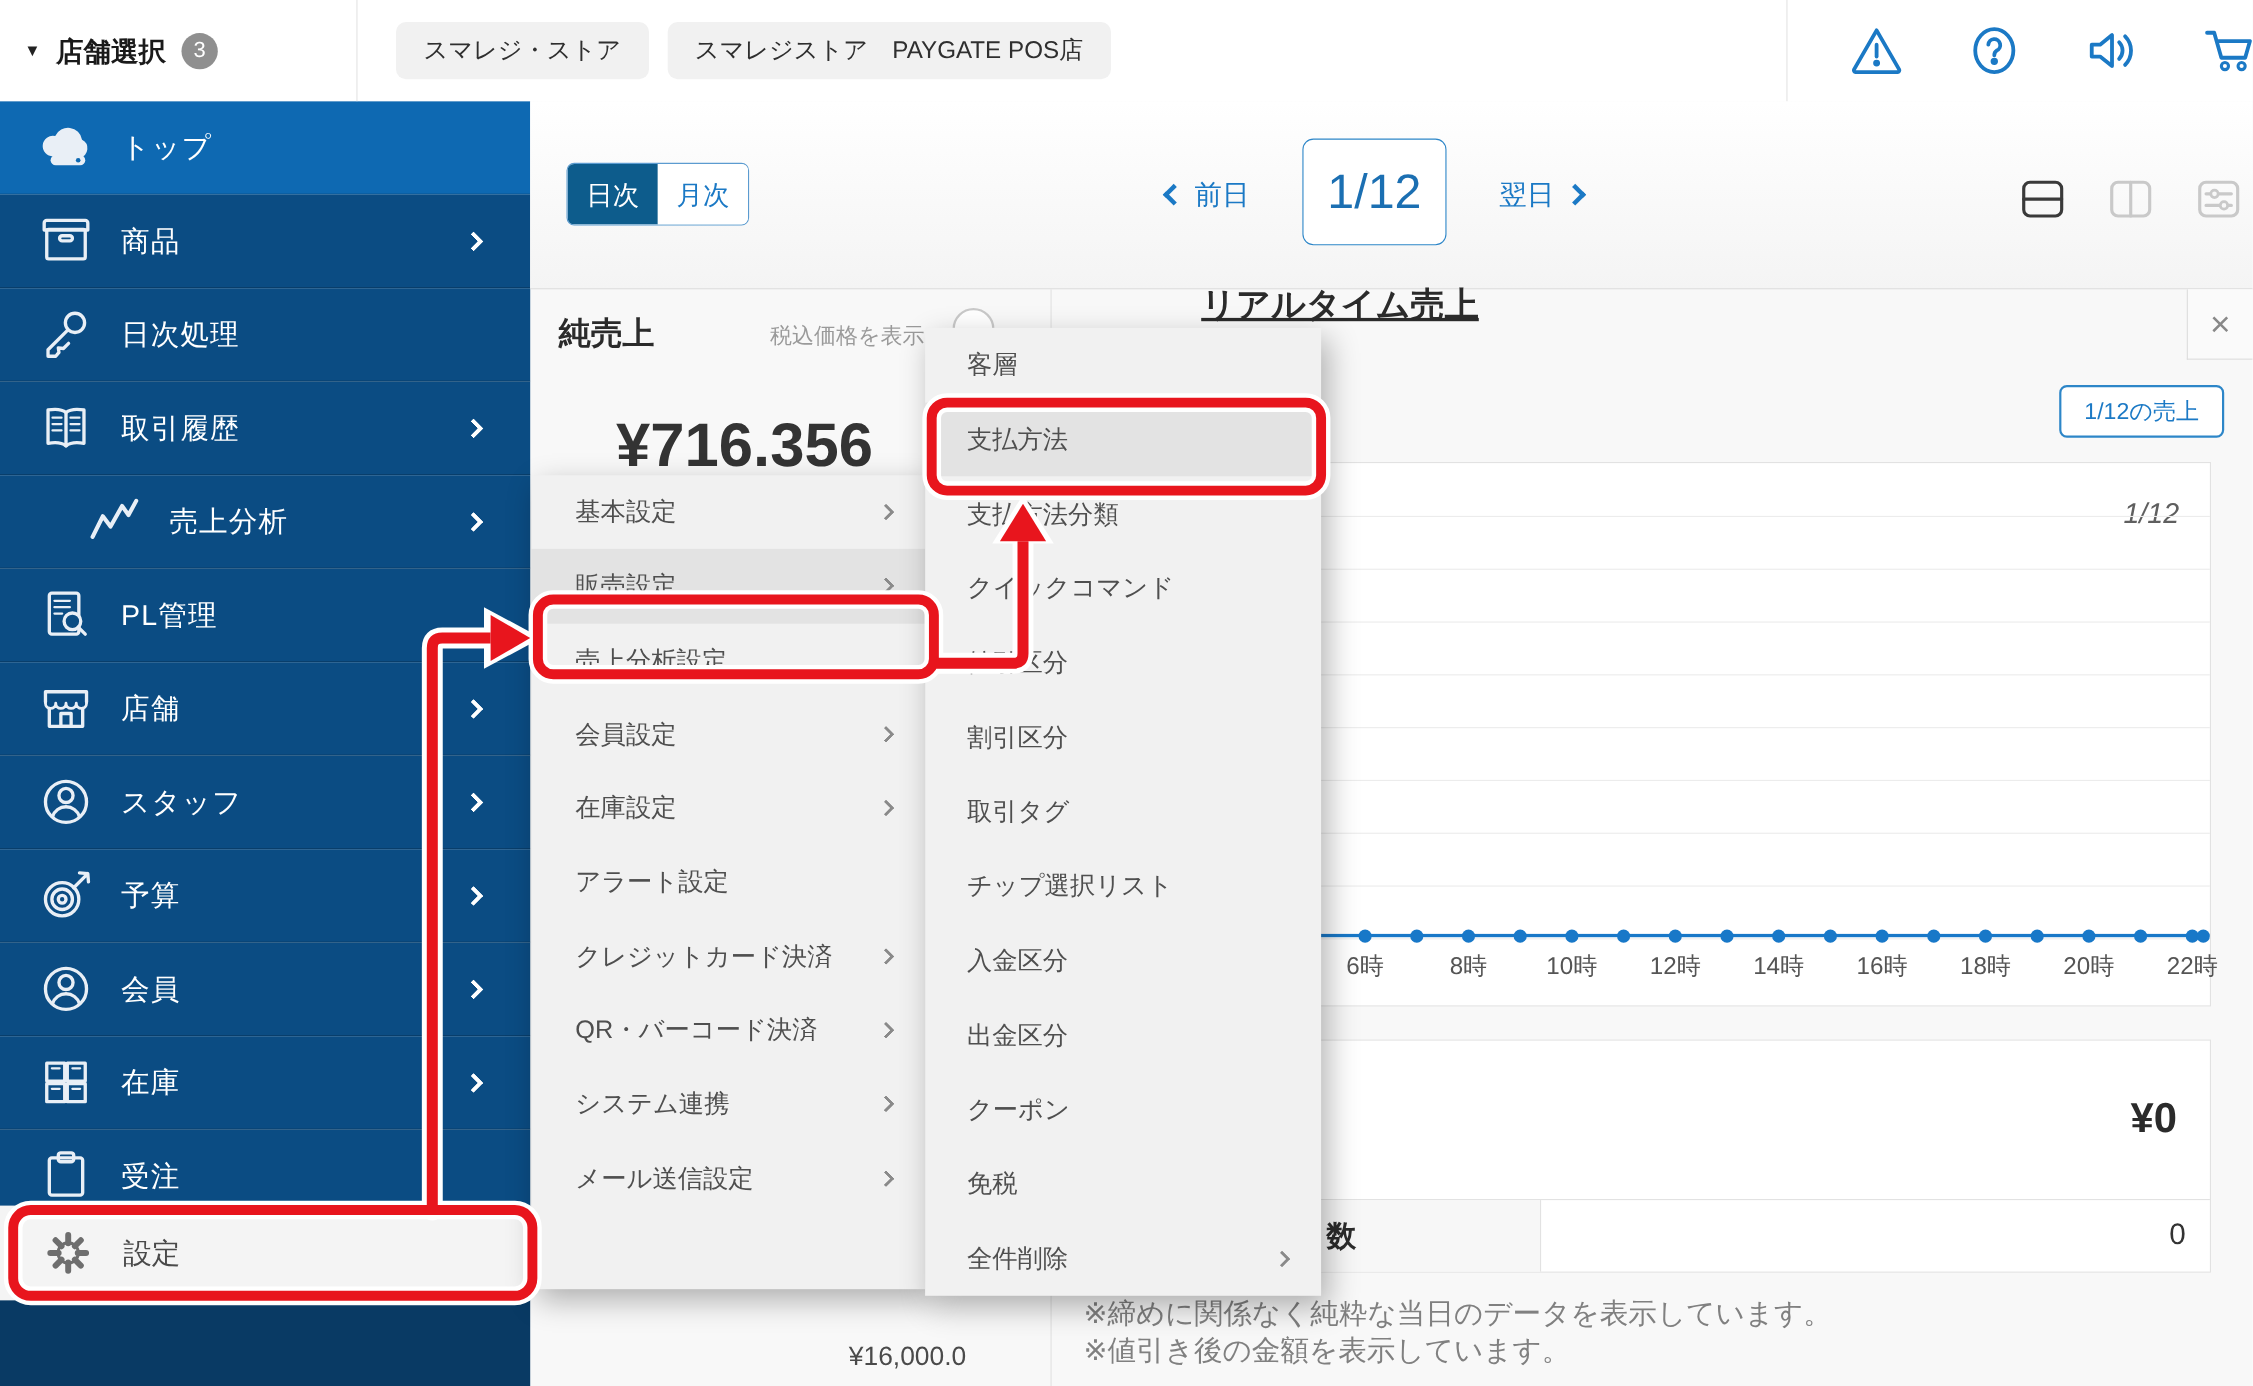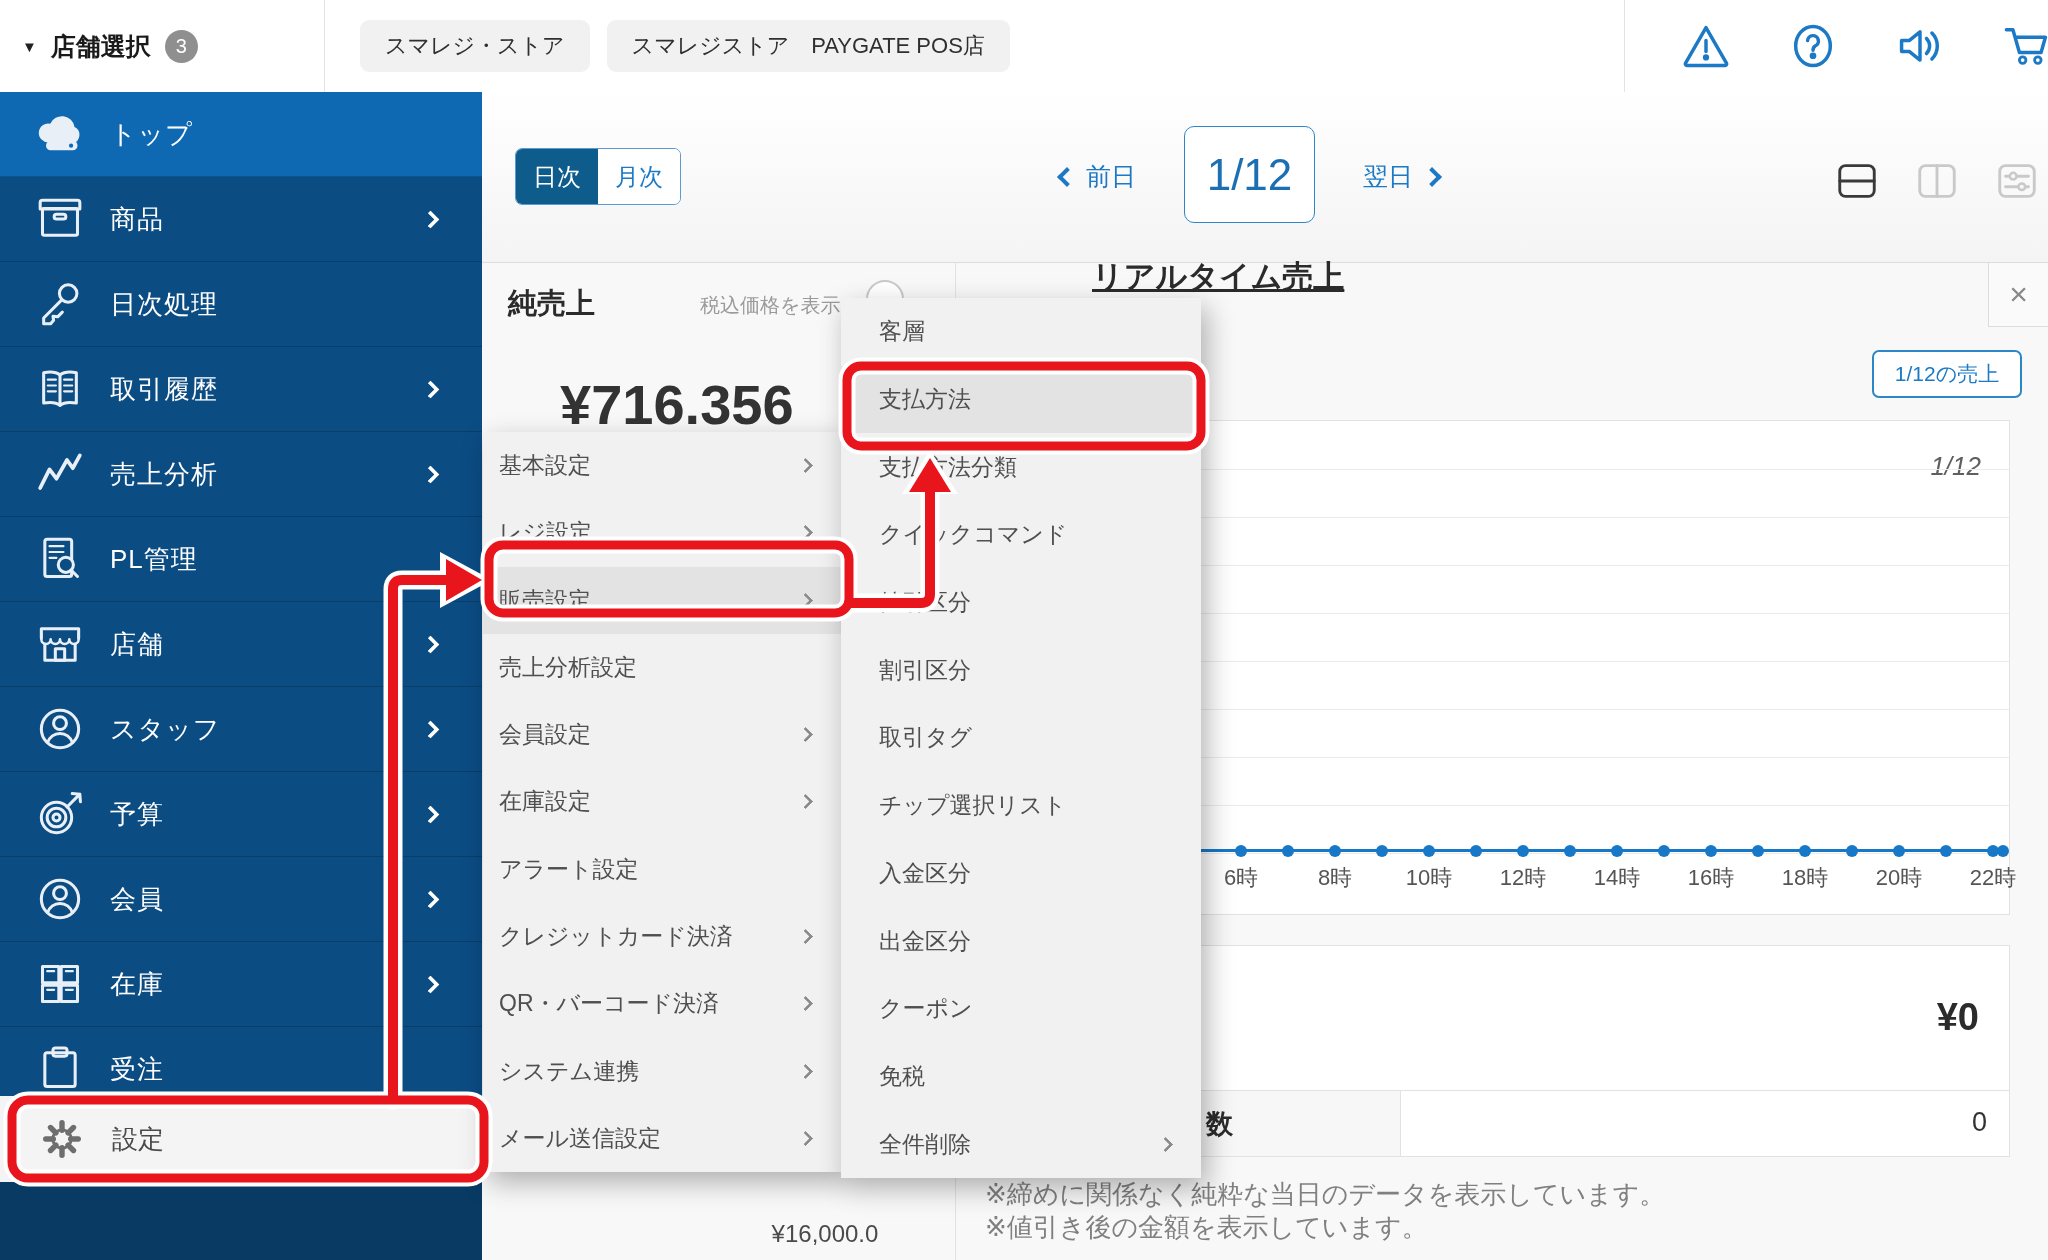--- a/index.html
+++ b/index.html
@@ -65,21 +65,21 @@
   .statrow{position:absolute;left:0;top:144px;width:1042px;height:66px;border-top:1px solid #e2e2e2;display:flex;}
   .statlabelcell{width:434px;background:#f7f7f7;border-right:1px solid #e2e2e2;position:relative;}
   .statlabel{position:absolute;left:239px;top:15px;font-size:27px;font-weight:bold;color:#2b2b2b;}
   .statvalue{position:absolute;right:22px;top:16px;font-size:27px;color:#333;}
   .notes{position:absolute;left:985px;top:1178px;font-size:26px;color:#808080;line-height:33px;z-index:1;}
   
   .menu{position:absolute;background:var(--menubg);box-shadow:6px 10px 26px rgba(0,0,0,0.30);display:flex;flex-direction:column;}
   .menu1{left:483px;top:432px;width:358px;z-index:10;}
   .menu2{left:841px;top:298px;width:360px;z-index:11;}
   .mitem{display:flex;align-items:center;position:relative;color:#4f4f4f;font-size:23px;cursor:pointer;}
-  .menu1 .mitem{height:67.27px;padding-left:16px;}
+  .menu1 .mitem{height:67.27px;padding-left:40px;}
   .menu2 .mitem{height:67.69px;padding-left:38px;}
   .mitem.hl{background:var(--menuhl);}
   .mitem .chev{border-color:#8a8a8a;border-width:3px;position:absolute;right:30px;width:11px;height:11px;}
   
   .annot{position:absolute;left:0;top:0;z-index:50;pointer-events:none;}
 </style>
 </head>
 <body>
 
 <div id="app">
@@ -146,21 +146,21 @@
       </div>
       <div class="siderow" style="top: 347px;">
         <span class="sic"><svg viewBox="0 0 48 48" width="100%" height="100%" fill="none" stroke="currentColor" stroke-width="2.6" stroke-linecap="round" stroke-linejoin="round">
             <path d="M24 12c-3-2.5-8-3-14-2v26c6-1 11-.5 14 2 3-2.5 8-3 14-2V10c-6-1-11-.5-14 2z"></path>
             <path d="M24 12v26"></path>
             <path d="M13.5 16h7M13.5 21h7M13.5 26h7M27.5 16h7M27.5 21h7M27.5 26h7" stroke-width="1.8"></path>
           </svg></span>
         <span class="slabel">取引履歴</span>
         <span class="chev"></span>
       </div>
-      <div class="siderow" style="top: 432px;">
+      <div class="siderow" style="top: 432px; padding-left: 44px;">
         <span class="sic"><svg viewBox="0 0 48 48" width="100%" height="100%" fill="none" stroke="currentColor" stroke-width="2.6" stroke-linecap="round" stroke-linejoin="round">
             <path d="M7 36 15 20l6 8 9-16 5 7 6-11" stroke-width="3.2"></path>
           </svg></span>
         <span class="slabel">売上分析</span>
         <span class="chev"></span>
       </div>
       <div class="siderow" style="top: 517px;">
         <span class="sic"><svg viewBox="0 0 48 48" width="100%" height="100%" fill="none" stroke="currentColor" stroke-width="2.6" stroke-linecap="round" stroke-linejoin="round">
             <rect x="11" y="7" width="23" height="32" rx="2"></rect>
             <path d="M15 13h12M15 18h12M15 23h6" stroke-width="1.8"></path>
@@ -333,24 +333,20 @@
   <div class="notes" id="notes">
       <div>※締めに関係なく純粋な当日のデータを表示しています。</div>
       <div>※値引き後の金額を表示しています。</div>
     </div>
 
   <div class="menu menu1" id="menu1" style="height: 740px;">
       <div class="mitem">
         <span>基本設定</span>
         <span class="chev"></span>
       </div>
-      <div class="mitem">
-        <span>レジ設定</span>
-        <span class="chev"></span>
-      </div>
       <div class="mitem hl">
         <span>販売設定</span>
         <span class="chev"></span>
       </div>
       <div class="mitem">
         <span>売上分析設定</span>
       </div>
       <div class="mitem">
         <span>会員設定</span>
         <span class="chev"></span>

